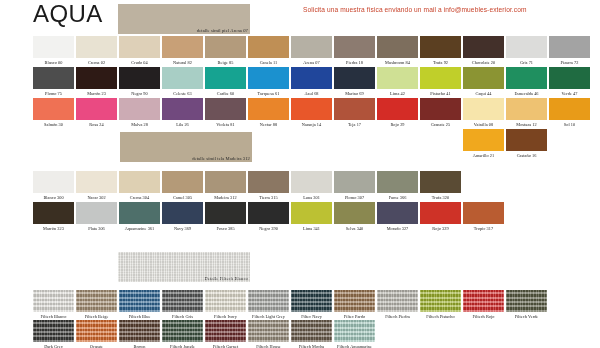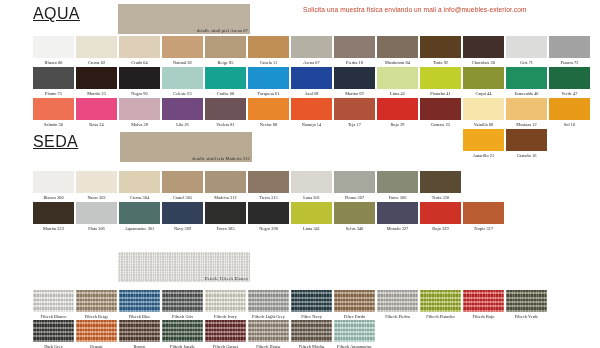--- a/index.html
+++ b/index.html
@@ -28,26 +28,25 @@
 
   
   .section { position: absolute; left: 0; width: 600px; }
   .section-head {
     position: relative;
     height: 34px;
   }
   .section-title {
     position: absolute;
     left: 33px; top: 0px;
-    font-size: 16px;
+    font-size: 24px;
     font-weight: 400;
     color: #1b1b1b;
     letter-spacing: 0.4px;
     line-height: 24px;
-    text-decoration: underline;
   }
   .detail-strip {
     position: absolute;
     left: 118px; top: 2px;
     width: 132px; height: 30px;
     overflow: hidden;
   }
   .detail-caption {
     position: absolute;
     right: 2px; bottom: 1px;
@@ -309,21 +308,20 @@
             <span class="swatch-label">Amarillo 21</span>
           </div>
           <div class="swatch-cell">
             <span class="swatch" style="background: rgb(122, 68, 32);"></span>
             <span class="swatch-label">Castaño 16</span>
           </div>
         </div>
       </div>
       <div class="section" style="top: 130px;">
         <div class="section-head">
-          <div class="section-title">SEDA</div>
           <div class="detail-strip" style="background: rgb(185, 171, 147); left: 120px; width: 132px;">
             <div class="detail-caption">detalle símil tela Madeira 312</div>
           </div>
         </div>
         <div class="row" style="position: absolute; left: 0px; top: 41px; width: 600px;">
           <div class="swatch-cell">
             <span class="swatch" style="background: rgb(238, 237, 234);"></span>
             <span class="swatch-label">Blanco 300</span>
           </div>
           <div class="swatch-cell">

